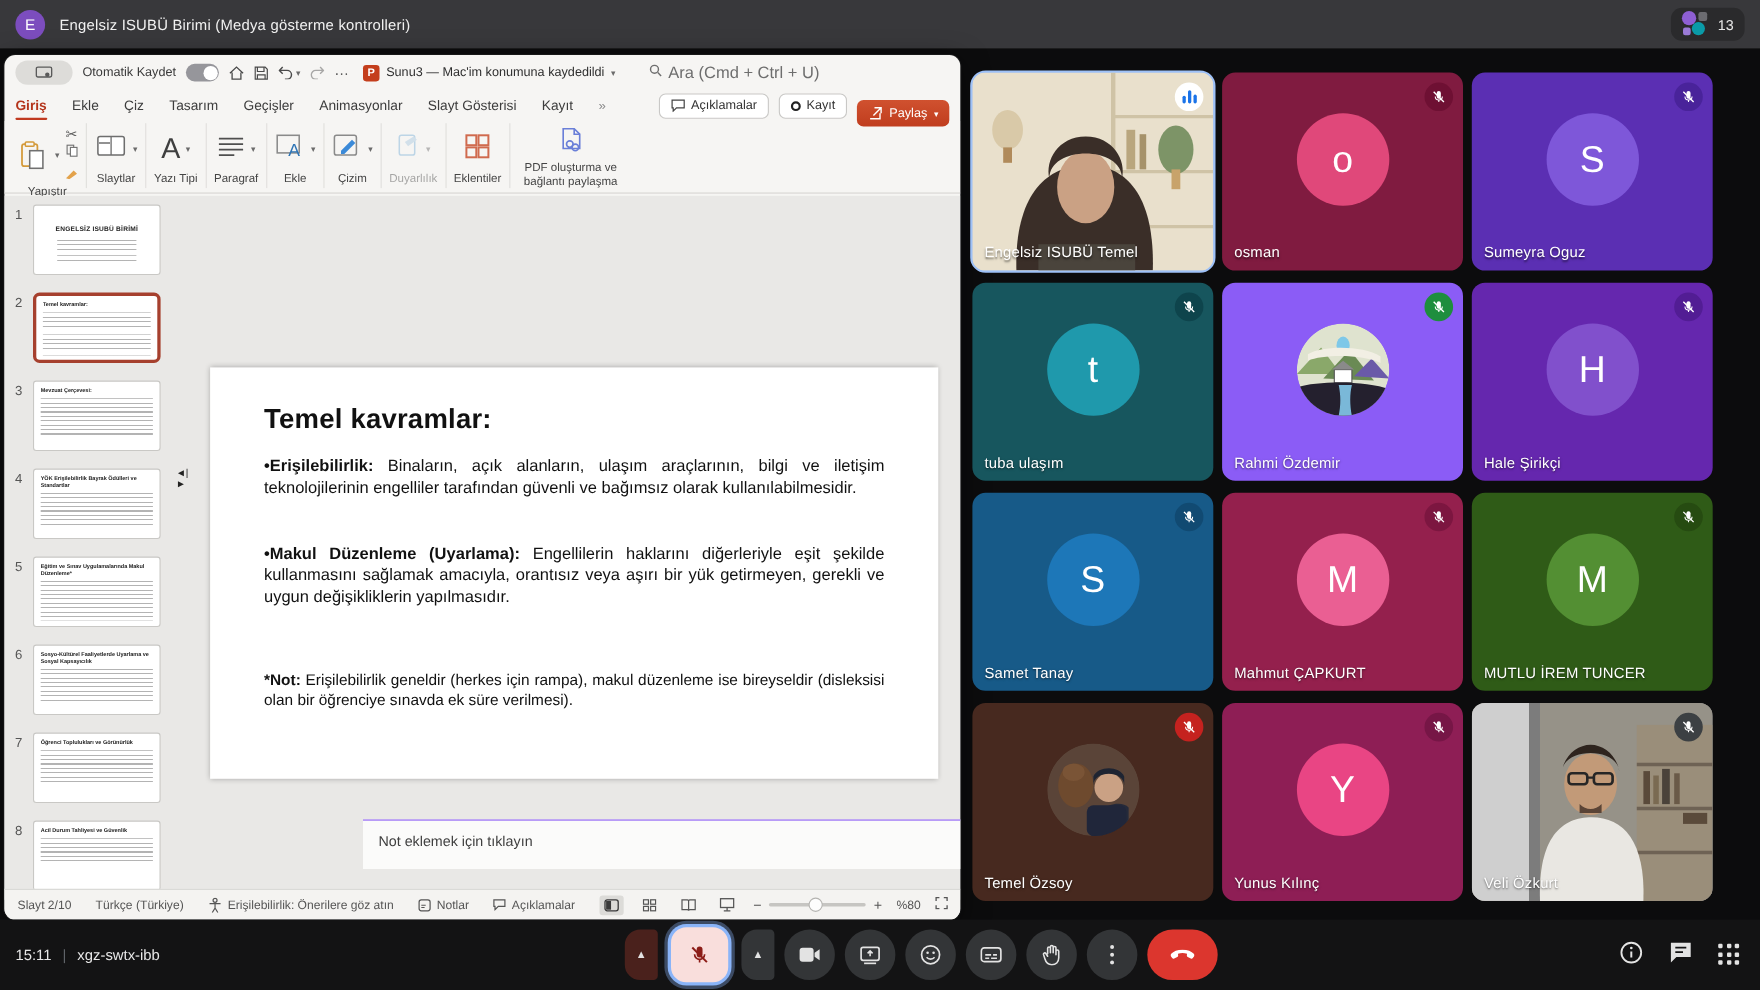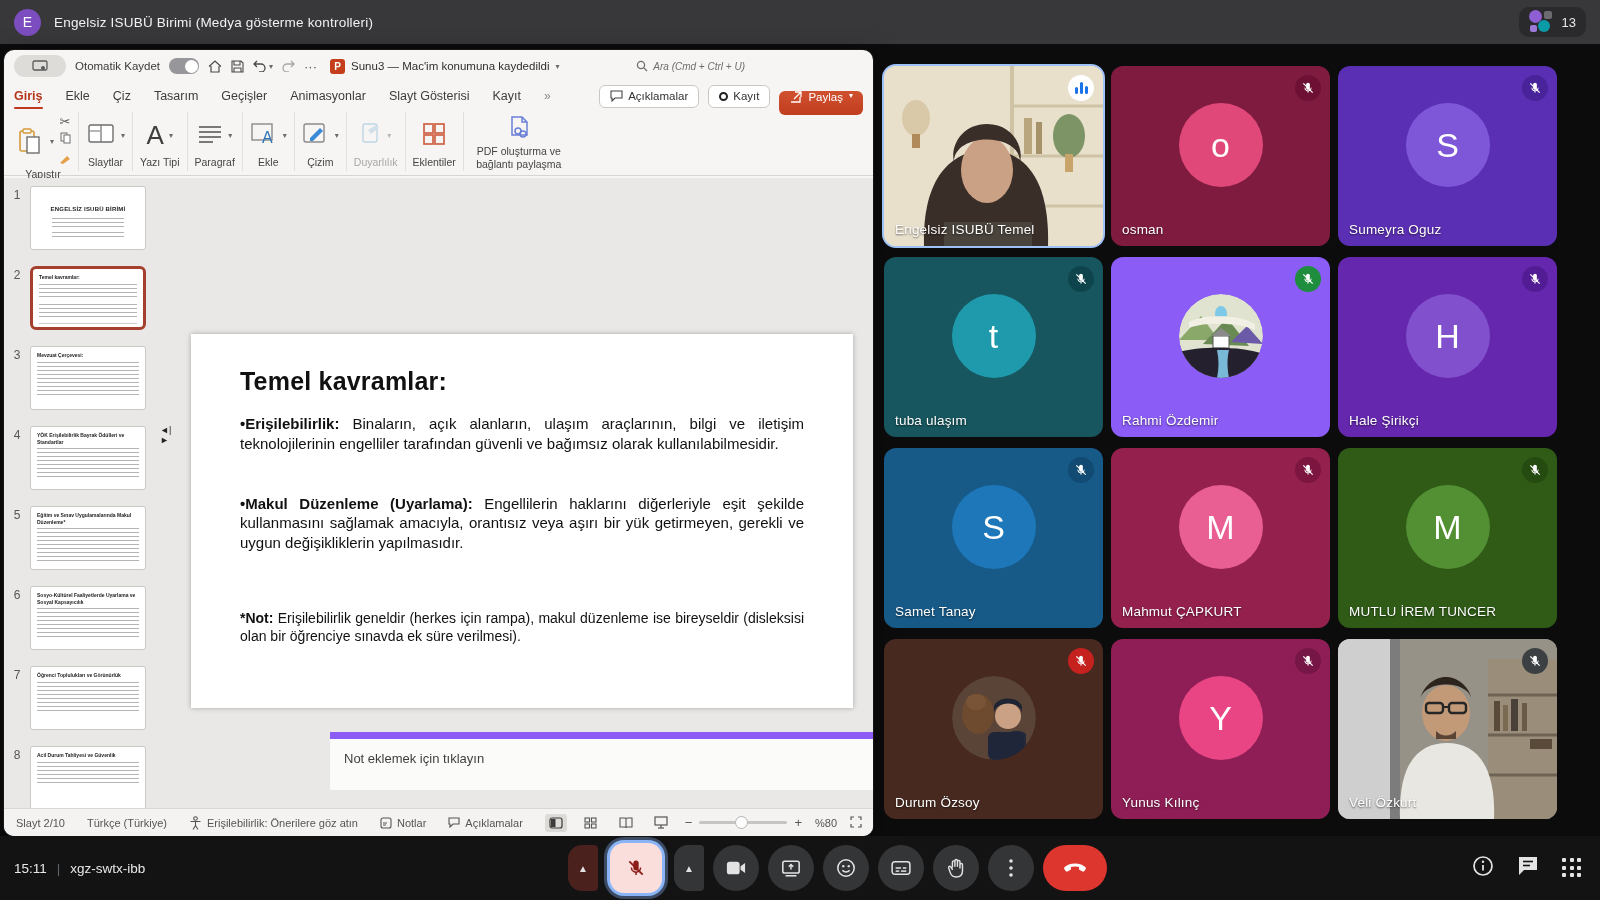--- a/index.html
+++ b/index.html
@@ -26,31 +26,31 @@
   .present-pill svg { display:block; }
   .tb-text { font-size:11.5px; color:#3a3a3a; }
   .toggle { width:30px; height:16px; background:#96969b; border-radius:8px; position:relative; }
   .toggle .knob { position:absolute; right:1.5px; top:1.5px; width:13px; height:13px; background:#fff; border-radius:50%; }
   .tb-ic { font-size:13px; color:#4a4a4a; display:flex; align-items:center; gap:2px; }
   .tb-ic svg { display:block; }
   .caret { font-size:8px; color:#6b6b6b; }
   .doc-chip { display:flex; align-items:center; gap:6px; margin-left:4px; }
   .ppt-logo { width:15px; height:15px; background:#c43e1c; border-radius:3px; color:#fff; font-size:10px; font-weight:bold; display:flex; align-items:center; justify-content:center; }
   .doc-title { font-size:11.5px; color:#2f2f2f; }
-  .searchbox { margin-left:auto; margin-right:118px; display:flex; align-items:flex-end; gap:5px; color:#6e6e6e; font-size:10px;font-style:italic; }
+  .searchbox { margin-left:auto; margin-right:118px; display:flex; align-items:flex-start; gap:5px; color:#6e6e6e; font-size:15px; }
 
   
   .tabrow { height:28px; display:flex; align-items:center; padding:0 10px; gap:0; }
   .tab { font-size:12.5px; color:#3d3d3d; padding:4px 0; margin-right:23px; position:relative; cursor:default; }
   .tab.active { color:#b4351c; font-weight:bold; }
   .tab.active::after { content:""; position:absolute; left:0; right:0; bottom:-2px; height:2.5px; background:#c0391f; border-radius:2px; }
   .tab-more { color:#8a8a8a; font-size:12px; margin-right:10px; }
   .tabrow .actions { margin-left:auto; display:flex; align-items:center; gap:9px; }
   .act-btn { height:23px; border:1px solid #c9c8c6; background:#fff; border-radius:6px; display:flex; align-items:center; gap:5px; padding:0 10px; font-size:11.5px; color:#333; }
-  .share-btn { height:24px; border-radius:6px; background:linear-gradient(#d0512f,#c03d1e); color:#fff; display:flex; align-items:flex-start; gap:6px; padding:0 10px; font-size:11.5px;margin-top:14px; }
+  .share-btn { height:24px; border-radius:6px; background:linear-gradient(#d0512f,#c03d1e); color:#fff; display:flex; align-items:center; gap:6px; padding:0 10px; font-size:11.5px;margin-top:14px; }
   .rec-dot { width:9px; height:9px; border:2px solid #222; border-radius:50%; display:inline-block; }
 
   
   .ribbon { height:66px; display:flex; align-items:stretch; padding:2px 4px 4px 4px; border-bottom:1px solid #d6d5d2; background:#f6f5f3; }
   .rgroup { display:flex; flex-direction:column; align-items:center; justify-content:space-between; padding:3px 7px 2px 7px; border-right:1px solid #e0dfdc; }
   .rgroup .icons { flex:1; display:flex; align-items:center; justify-content:center; gap:5px; }
   .rgroup .rlabel { font-size:10.5px; color:#454545; white-space:nowrap; display:flex; align-items:center; gap:3px; padding-bottom:1px; }
   .rgroup.disabled .rlabel, .rgroup.disabled .icons { opacity:.45; }
   .bigicon { width:30px; height:30px; display:flex; align-items:center; justify-content:center; }
   .smallcol { display:flex; flex-direction:column; gap:2px; align-items:center; }
@@ -70,21 +70,21 @@
   .t-title.center { text-align:center; font-size:6px; margin-top:14px; letter-spacing:.2px; }
   .t-lines { height:26px; background:repeating-linear-gradient(#9a9a9a 0 1px, transparent 1px 4px); opacity:.75; }
   .t-lines.short { width:70%; margin:4px auto 0 auto; height:10px; }
   .divider-handle { position:absolute; left:156px; top:246px; width:16px; height:22px; display:flex; align-items:center; justify-content:center; font-size:9px; color:#222; }
   .canvas { position:absolute; left:163px; top:0; width:706px; height:640px; }
   .slide { position:absolute; left:24px; top:156px; width:662px; height:374px; background:#fff; box-shadow:0 0 5px rgba(0,0,0,.28); padding:33px 50px 0 49px; }
   .slide h1 { font-size:25px; color:#111; letter-spacing:.2px; margin-bottom:18px; font-weight:bold; }
   .slide p { font-size:15px; line-height:1.32; color:#111; text-align:justify; width:564px; }
   .slide p.gap2 { margin-top:40px; }
   .slide p.note { font-size:14px; margin-top:56px; }
-  .notes-strip { position:absolute; left:163px; bottom:28px; width:706px; height:58px; background:#fbfbfa; border-top:7px solid #8b5cf6; padding:10px 0 0 14px; }
+  .notes-strip { position:absolute; left:163px; bottom:28px; width:706px; height:45px; background:#fbfbfa; border-top:1px solid #8b5cf6; padding:10px 0 0 14px; }
   .notes-strip span { font-size:13px; color:#3f3f3f; }
 
   
   .statusbar { position:absolute; left:0; bottom:0; width:869px; height:28px; background:#f4f3f1; border-top:1px solid #d8d7d4; display:flex; align-items:center; padding:0 12px; gap:0; font-size:11px; color:#555; }
   .sb-item { margin-right:22px; display:flex; align-items:center; gap:5px; white-space:nowrap; }
   .sb-right { margin-left:auto; display:flex; align-items:center; gap:13px; }
   .viewbtn { width:22px; height:18px; display:flex; align-items:center; justify-content:center; border-radius:3px; }
   .viewbtn.on { background:#dcdbd8; }
   .zoomslider { display:flex; align-items:center; gap:7px; }
   .zs-track { width:88px; height:3px; background:#c6c5c2; border-radius:2px; position:relative; }
@@ -638,21 +638,21 @@
         <svg width="84" height="84" viewBox="0 0 84 84">
             <circle cx="42" cy="42" r="42" fill="#5a4438"></circle>
             <ellipse cx="26" cy="38" rx="16" ry="20" fill="#6e4a2e"></ellipse>
             <ellipse cx="24" cy="26" rx="10" ry="8" fill="#7a5436"></ellipse>
             <path d="M40 84 C40 56 66 50 74 58 L74 84 Z" fill="#252a3a"></path>
             <circle cx="56" cy="40" r="13" fill="#caa184"></circle>
             <path d="M42 38 C42 24 70 24 70 38 L70 30 C66 20 46 20 42 30 Z" fill="#1e2432"></path>
             <rect x="36" y="56" width="36" height="28" rx="6" fill="#20263a"></rect>
           </svg>
       </div>
-      <div class="tile-name">Durum Özsoy</div>
+      <div class="tile-name">Temel Özsoy</div>
     </div>
 
     <div class="tile" style="background: rgb(142, 30, 85);">
       <div class="mic-badge" style="background: rgb(118, 22, 70);">
           <svg width="14" height="14" viewBox="0 0 24 24">
             <path d="M12 15a3.2 3.2 0 0 0 3.2-3.2V6.2a3.2 3.2 0 0 0-6.4 0v5.6A3.2 3.2 0 0 0 12 15z" fill="#fff"></path>
             <path d="M17.5 11.5a5.5 5.5 0 0 1-11 0" fill="none" stroke="#fff" stroke-width="1.7"></path>
             <line x1="12" y1="17" x2="12" y2="20" stroke="#fff" stroke-width="1.7"></line>
             <line x1="4" y1="4" x2="20" y2="20" stroke="#fff" stroke-width="2.1"></line>
           </svg>

